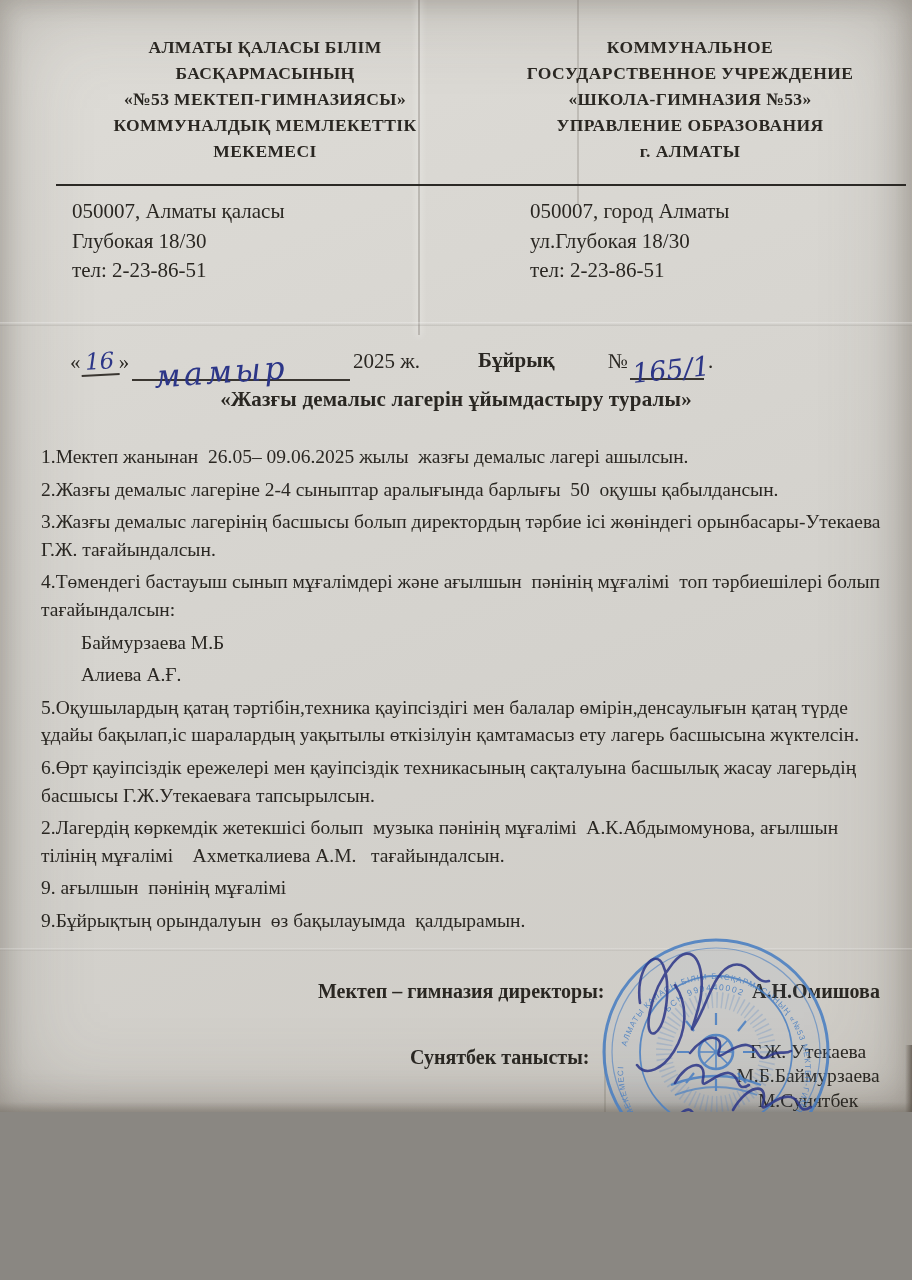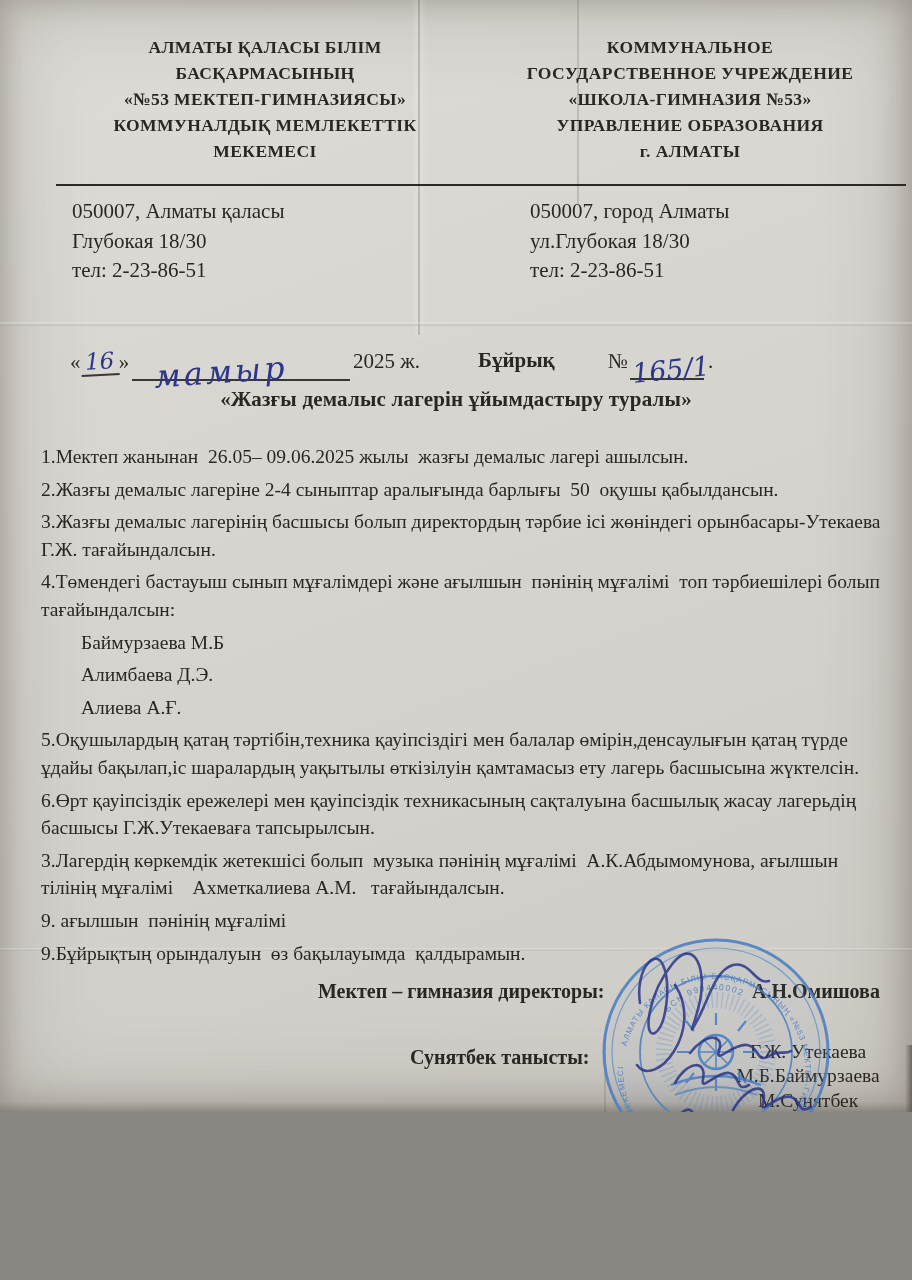--- a/index.html
+++ b/index.html
@@ -116,25 +116,24 @@
   </div>
 
   <div class="doc-title">«Жазғы демалыс лагерін ұйымдастыру туралы»</div>
 
   <div class="body-text">
     <p>1.Мектеп жанынан  26.05– 09.06.2025 жылы  жазғы демалыс лагері ашылсын.</p>
     <p>2.Жазғы демалыс лагеріне 2-4 сыныптар аралығында барлығы  50  оқушы қабылдансын.</p>
     <p>3.Жазғы демалыс лагерінің басшысы болып директордың тәрбие ісі жөніндегі орынбасары-Утекаева Г.Ж. тағайындалсын.</p>
     <p>4.Төмендегі бастауыш сынып мұғалімдері және ағылшын  пәнінің мұғалімі  топ тәрбиешілері болып тағайындалсын:</p>
     <p class="teacher">Баймурзаева М.Б</p>
-    <p class="teacher">Алимбаева Д.Э.</p>
     <p class="teacher">Алиева А.Ғ.</p>
     <p>5.Оқушылардың қатаң тәртібін,техника қауіпсіздігі мен балалар өмірін,денсаулығын қатаң түрде ұдайы бақылап,іс шаралардың уақытылы өткізілуін қамтамасыз ету лагерь басшысына жүктелсін.</p>
     <p>6.Өрт қауіпсіздік ережелері мен қауіпсіздік техникасының сақталуына басшылық жасау лагерьдің басшысы Г.Ж.Утекаеваға тапсырылсын.</p>
-    <p>3.Лагердің көркемдік жетекшісі болып  музыка пәнінің мұғалімі  А.К.Абдымомунова, ағылшын тілінің мұғалімі    Ахметкалиева А.М.   тағайындалсын.</p>
+    <p>2.Лагердің көркемдік жетекшісі болып  музыка пәнінің мұғалімі  А.К.Абдымомунова, ағылшын тілінің мұғалімі    Ахметкалиева А.М.   тағайындалсын.</p>
     <p>9. ағылшын  пәнінің мұғалімі</p>
     <p>9.Бұйрықтың орындалуын  өз бақылауымда  қалдырамын.</p>
   </div>
 
   <div class="director-label">Мектеп – гимназия  директоры:</div>
   <div class="director-name">А.Н.Омишова</div>
   <div class="ack-label">Сунятбек танысты:</div>
 
   <div class="ack-names">
     <div>Г.Ж. Утекаева</div>

